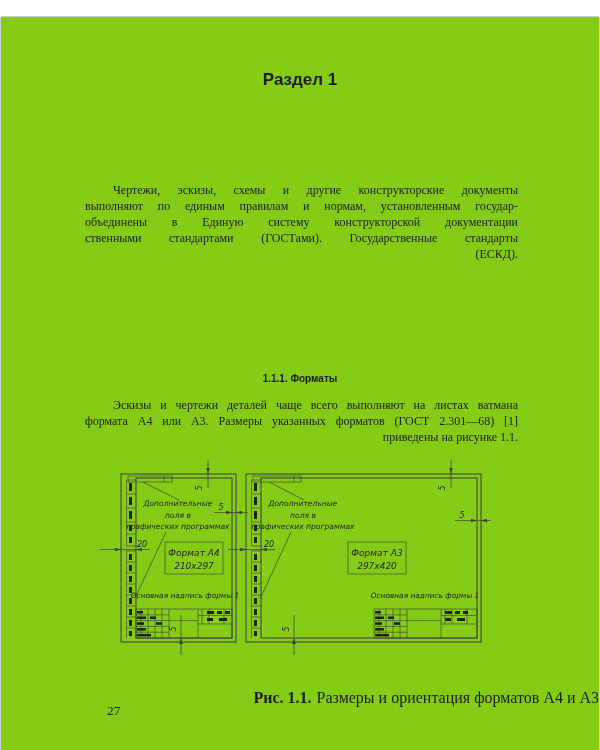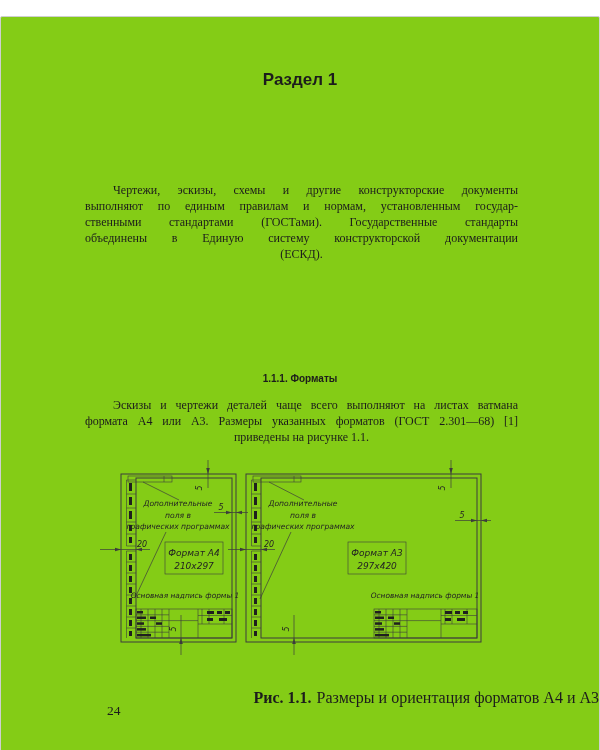--- a/index.html
+++ b/index.html
@@ -14,21 +14,21 @@
   }
   .title {
     position:absolute; top:76px; left:0; width:100%; text-align:center;
     font-family:"Liberation Sans", sans-serif; font-weight:bold; font-size:19px;
     line-height:23.5px; letter-spacing:0.2px;
   }
   .para { position:absolute; left:84px; width:433px; font-size:12px; line-height:15.9px; }
   .p1 { top:166px; }
   .p2 { top:381px; }
   .jl { text-align:justify; text-align-last:justify; white-space:normal; }
-  .ll { text-align:center; }
+  .ll { text-align:right; }
   .ind { text-indent:28px; }
   .h11 {
     position:absolute; top:274px; left:0; width:100%; text-align:center;
     font-family:"Liberation Sans", sans-serif; font-weight:bold; font-size:16px;
     line-height:19.5px;
   }
   .h111 {
     position:absolute; top:356px; left:0; width:100%; text-align:center;
     font-family:"Liberation Sans", sans-serif; font-weight:bold; font-size:10px;
   }
@@ -52,22 +52,22 @@
 <body>
 
 <div class="page">
 
   <div class="kicker">Раздел 1</div>
 
 
   <div class="para p1">
     <div class="jl ind">Чертежи, эскизы, схемы и другие конструкторские документы</div>
     <div class="jl">выполняют по единым правилам и нормам, установленным государ-</div>
+    <div class="jl">объединены в Единую систему конструкторской документации</div>
     <div class="jl">ственными стандартами (ГОСТами). Государственные стандарты</div>
-    <div class="jl">объединены в Единую систему конструкторской документации</div>
     <div class="ll">(ЕСКД).</div>
   </div>
 
 
   <div class="h111">1.1.1. Форматы</div>
 
   <div class="para p2">
     <div class="jl ind">Эскизы и чертежи деталей чаще всего выполняют на листах ватмана</div>
     <div class="jl">формата А4 или А3. Размеры указанных форматов (ГОСТ 2.301—68) [1]</div>
     <div class="ll">приведены на рисунке 1.1.</div>
@@ -299,15 +299,15 @@
           <text class="dimtext" x="196" y="171" transform="rotate(-90 196 171)">5</text>
         </g>
       </g>
     </svg>
   </div>
 
   <div class="caption">
     <span class="cap-label">Рис. 1.1.</span><span>Размеры и ориентация форматов А4 и А3</span>
   </div>
 
-  <div class="pageno">24</div>
+  <div class="pageno">27</div>
 
 </div>
 
 </body></html>

